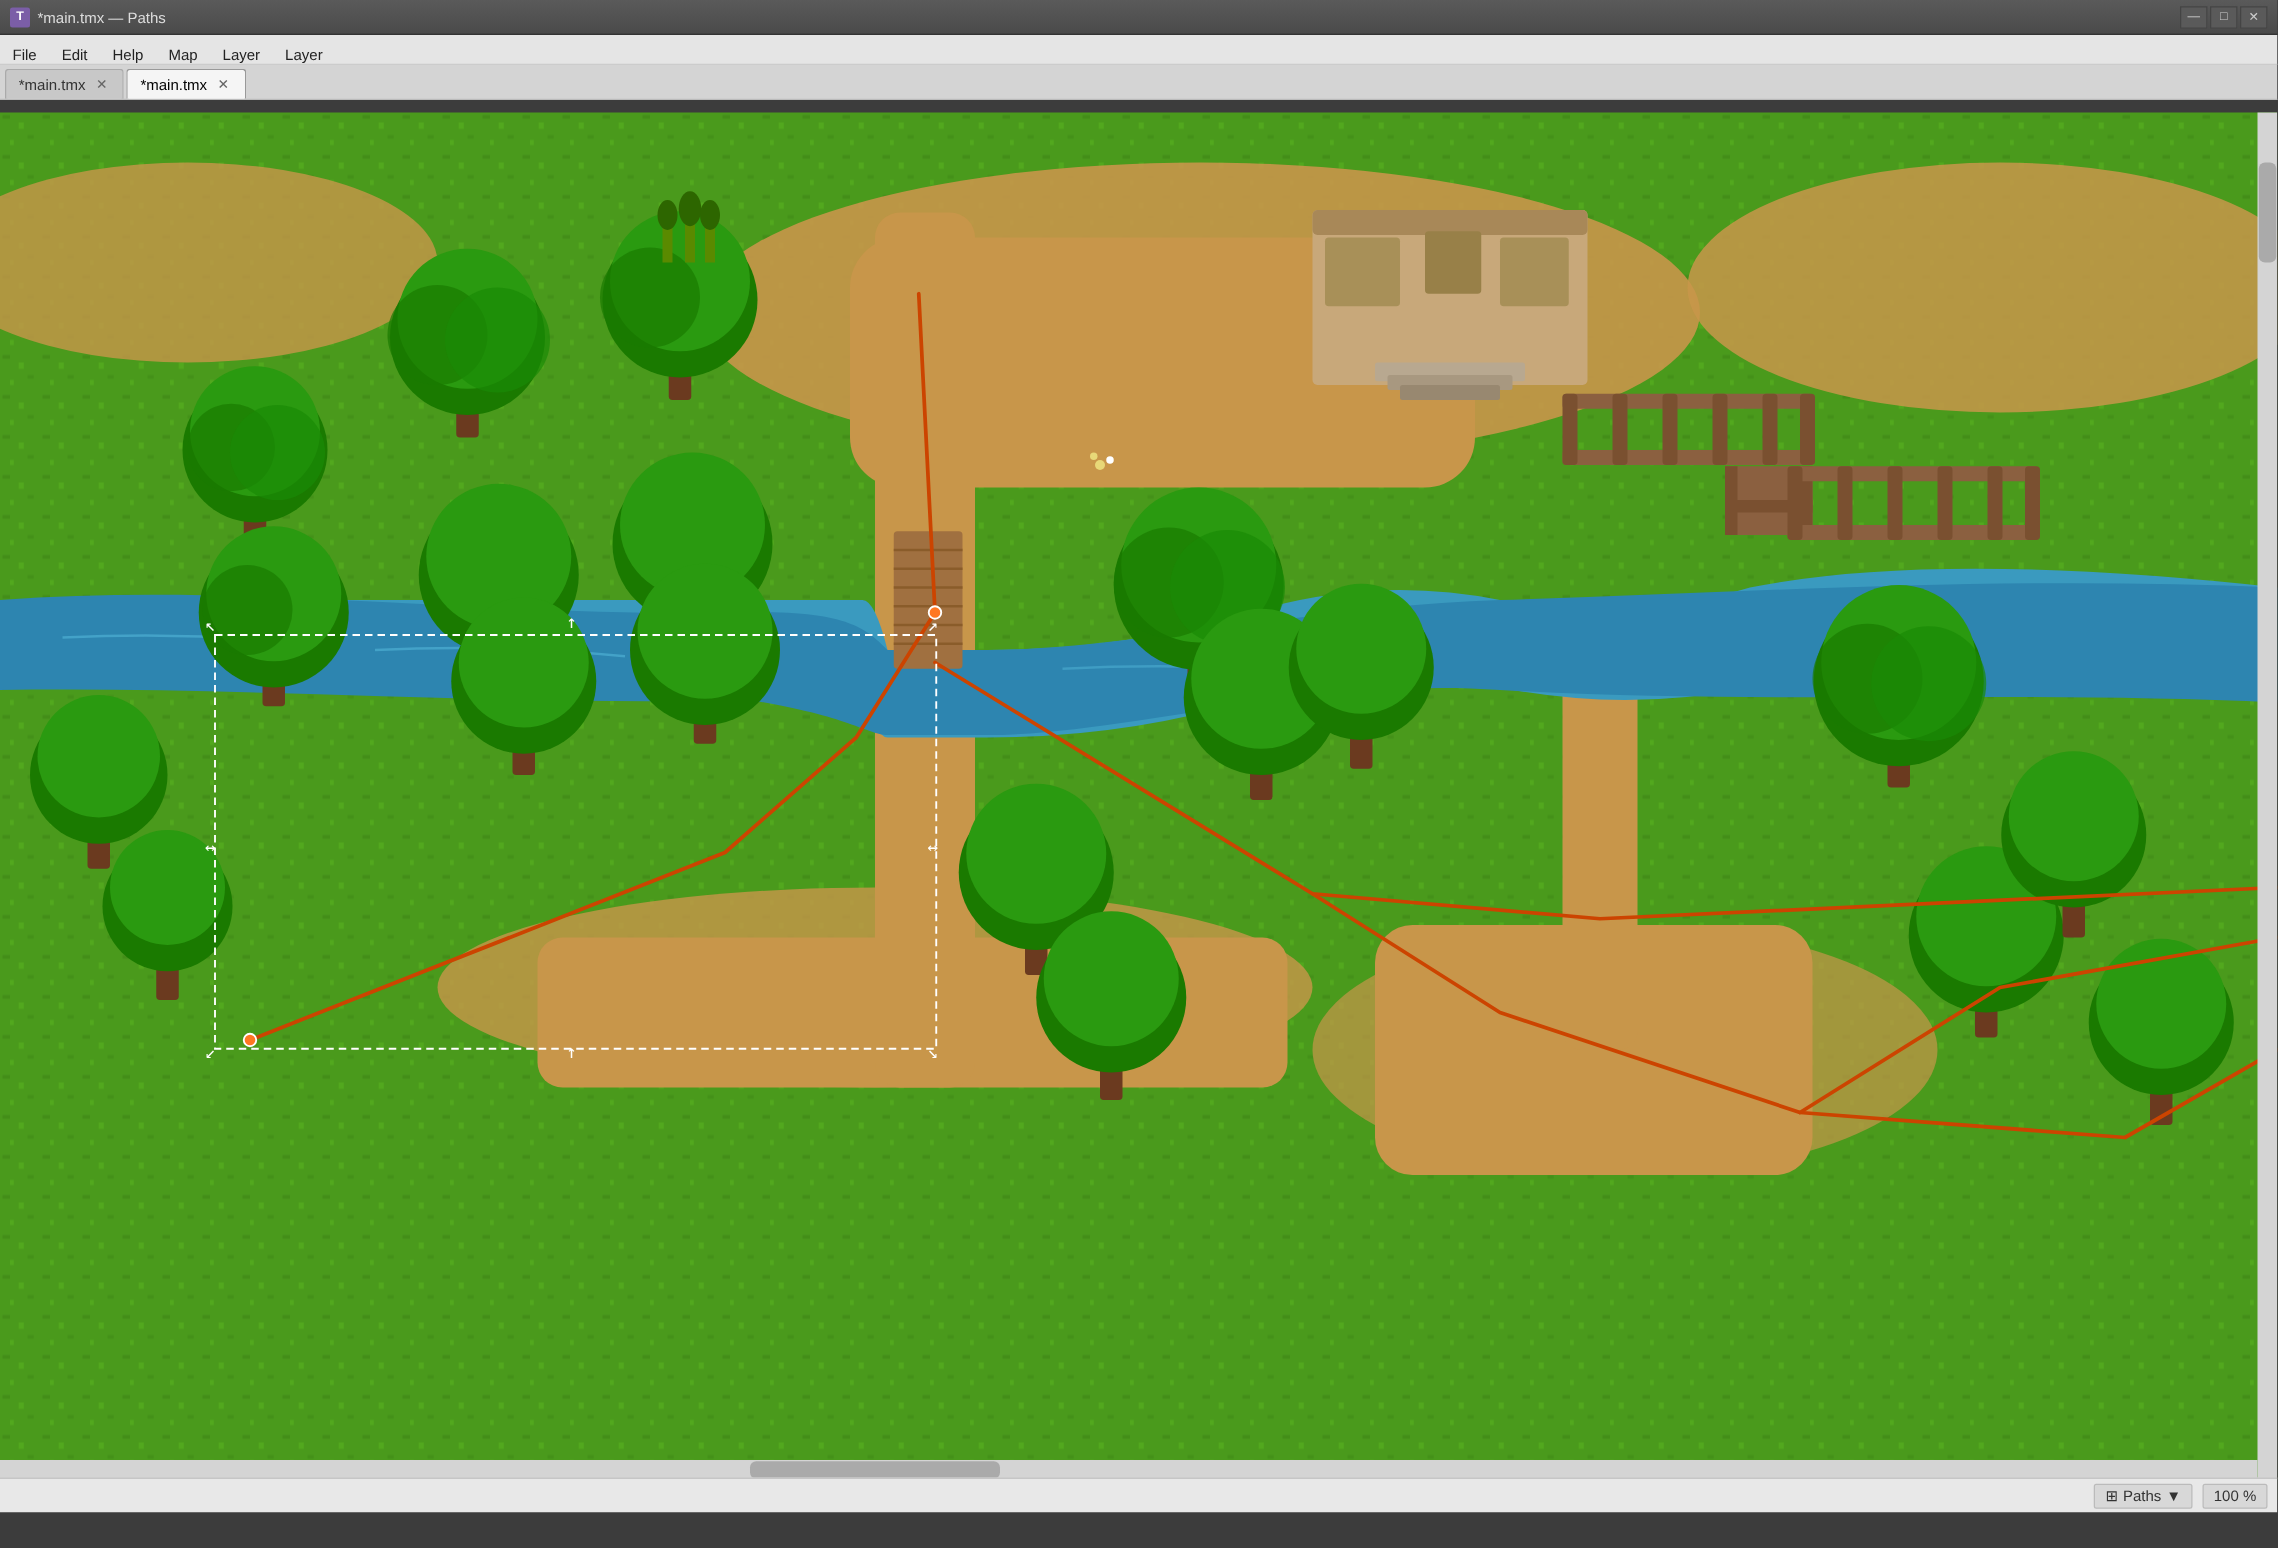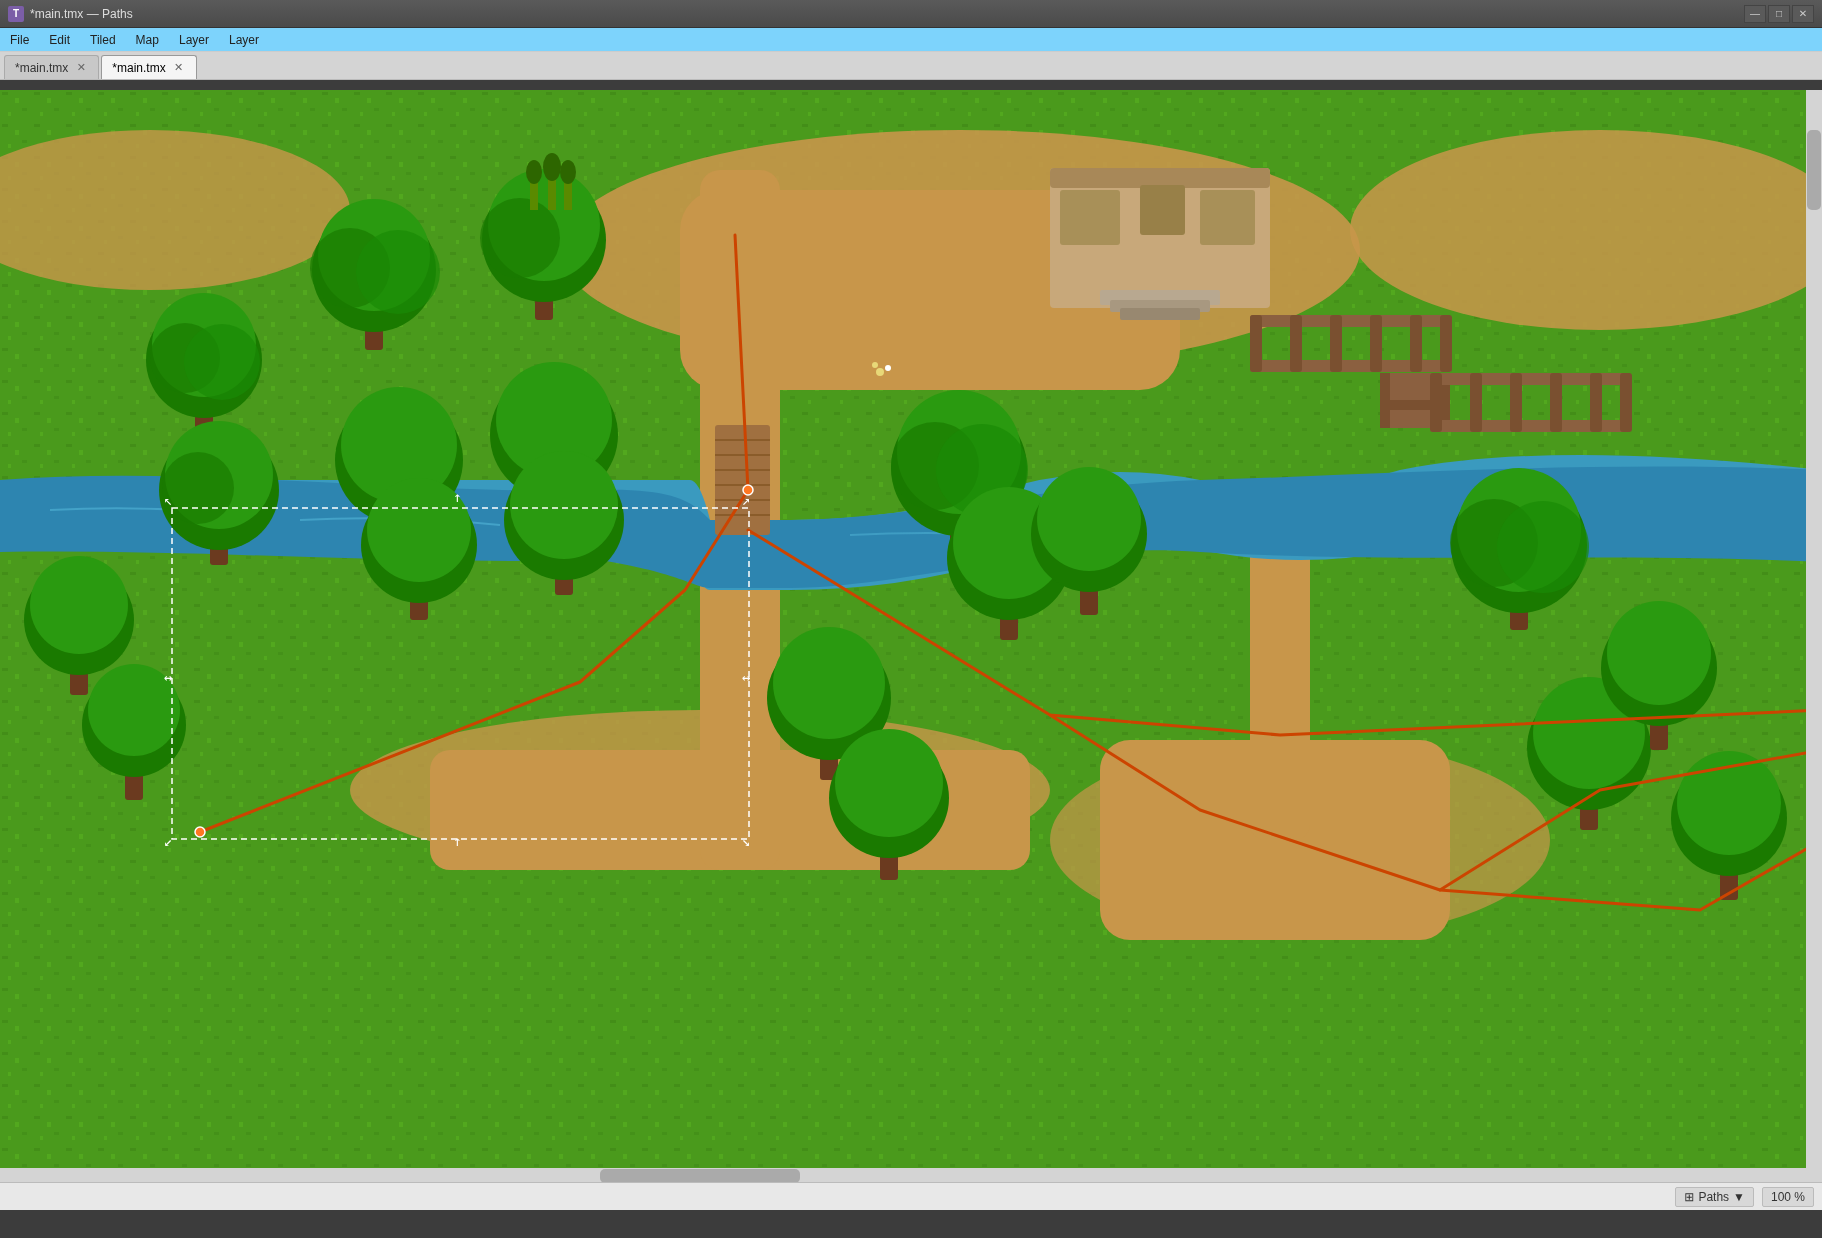--- a/index.html
+++ b/index.html
@@ -18,23 +18,23 @@
     }
     #titlebar-left { display: flex; align-items: center; gap: 6px; }
     #titlebar-icon { width: 16px; height: 16px; background: #7b5ea7; border-radius: 2px; display: flex; align-items: center; justify-content: center; color: white; font-size: 10px; font-weight: bold; }
     #titlebar-title { color: #ddd; font-size: 12px; }
     #titlebar-controls { display: flex; gap: 2px; }
     .titlebar-btn { width: 22px; height: 18px; background: #5a5a5a; border: 1px solid #444; color: #ccc; font-size: 10px; display: flex; align-items: center; justify-content: center; cursor: pointer; }
 
     
     #menubar {
       height: 24px;
-      background: #7dd3fc;
-      display: flex;
-      align-items: center;
+      background: #e5e5e5;
+      display: flex;
+      align-items: flex-end;
       border-bottom: 1px solid #ccc;
     }
     .menu-item {
       padding: 0 10px;
       display: flex;
       align-items: center;
       cursor: pointer;
       color: #222;
       font-size: 12px;
     }
@@ -129,21 +129,21 @@
   <div id="titlebar-controls">
     <div class="titlebar-btn">—</div>
     <div class="titlebar-btn">□</div>
     <div class="titlebar-btn" id="close-btn">✕</div>
   </div>
 </div>
 
 <div id="menubar">
   <div class="menu-item">File</div>
   <div class="menu-item">Edit</div>
-  <div class="menu-item">Tiled</div>
+  <div class="menu-item">Help</div>
   <div class="menu-item">Map</div>
   <div class="menu-item">Layer</div>
   <div class="menu-item">Layer</div>
 </div>
 
 <div id="tabbar">
   <div class="tab">
     <span>*main.tmx</span>
     <span class="tab-close">✕</span>
   </div>

